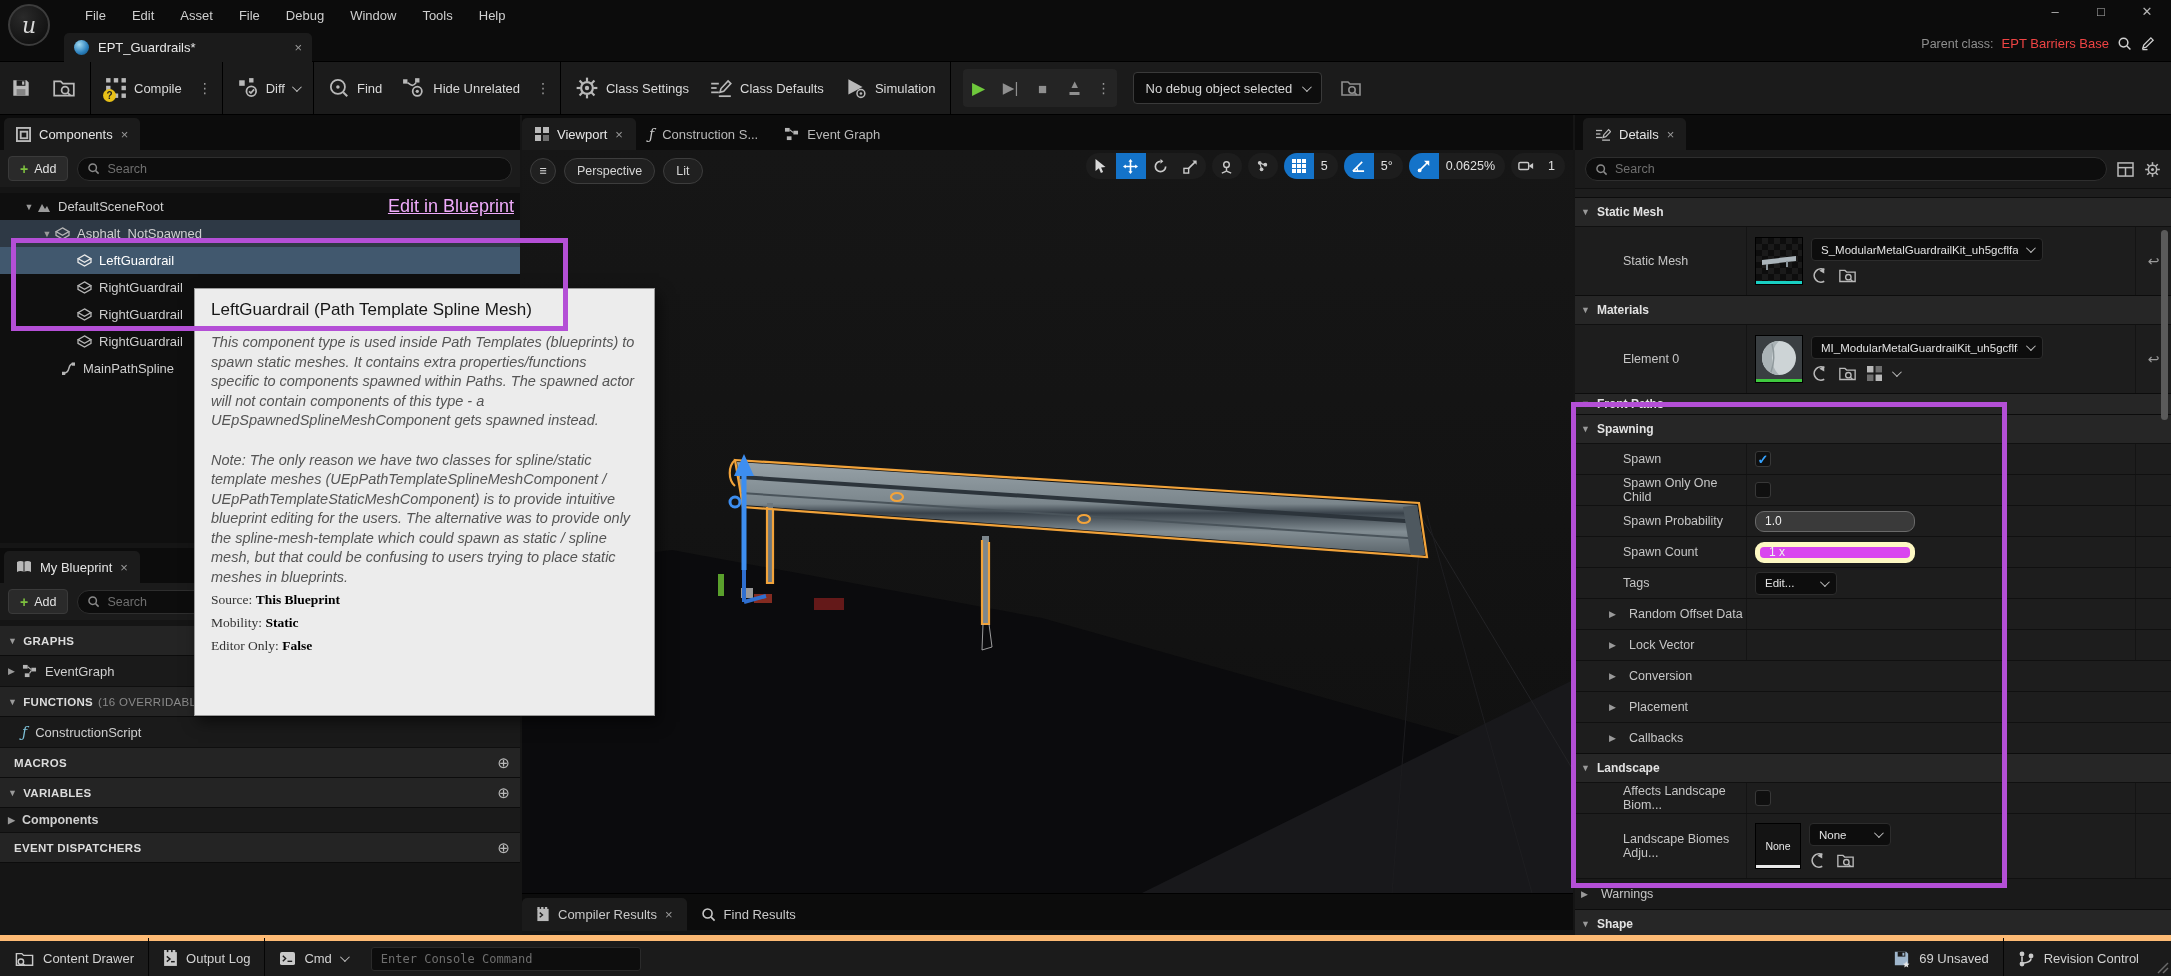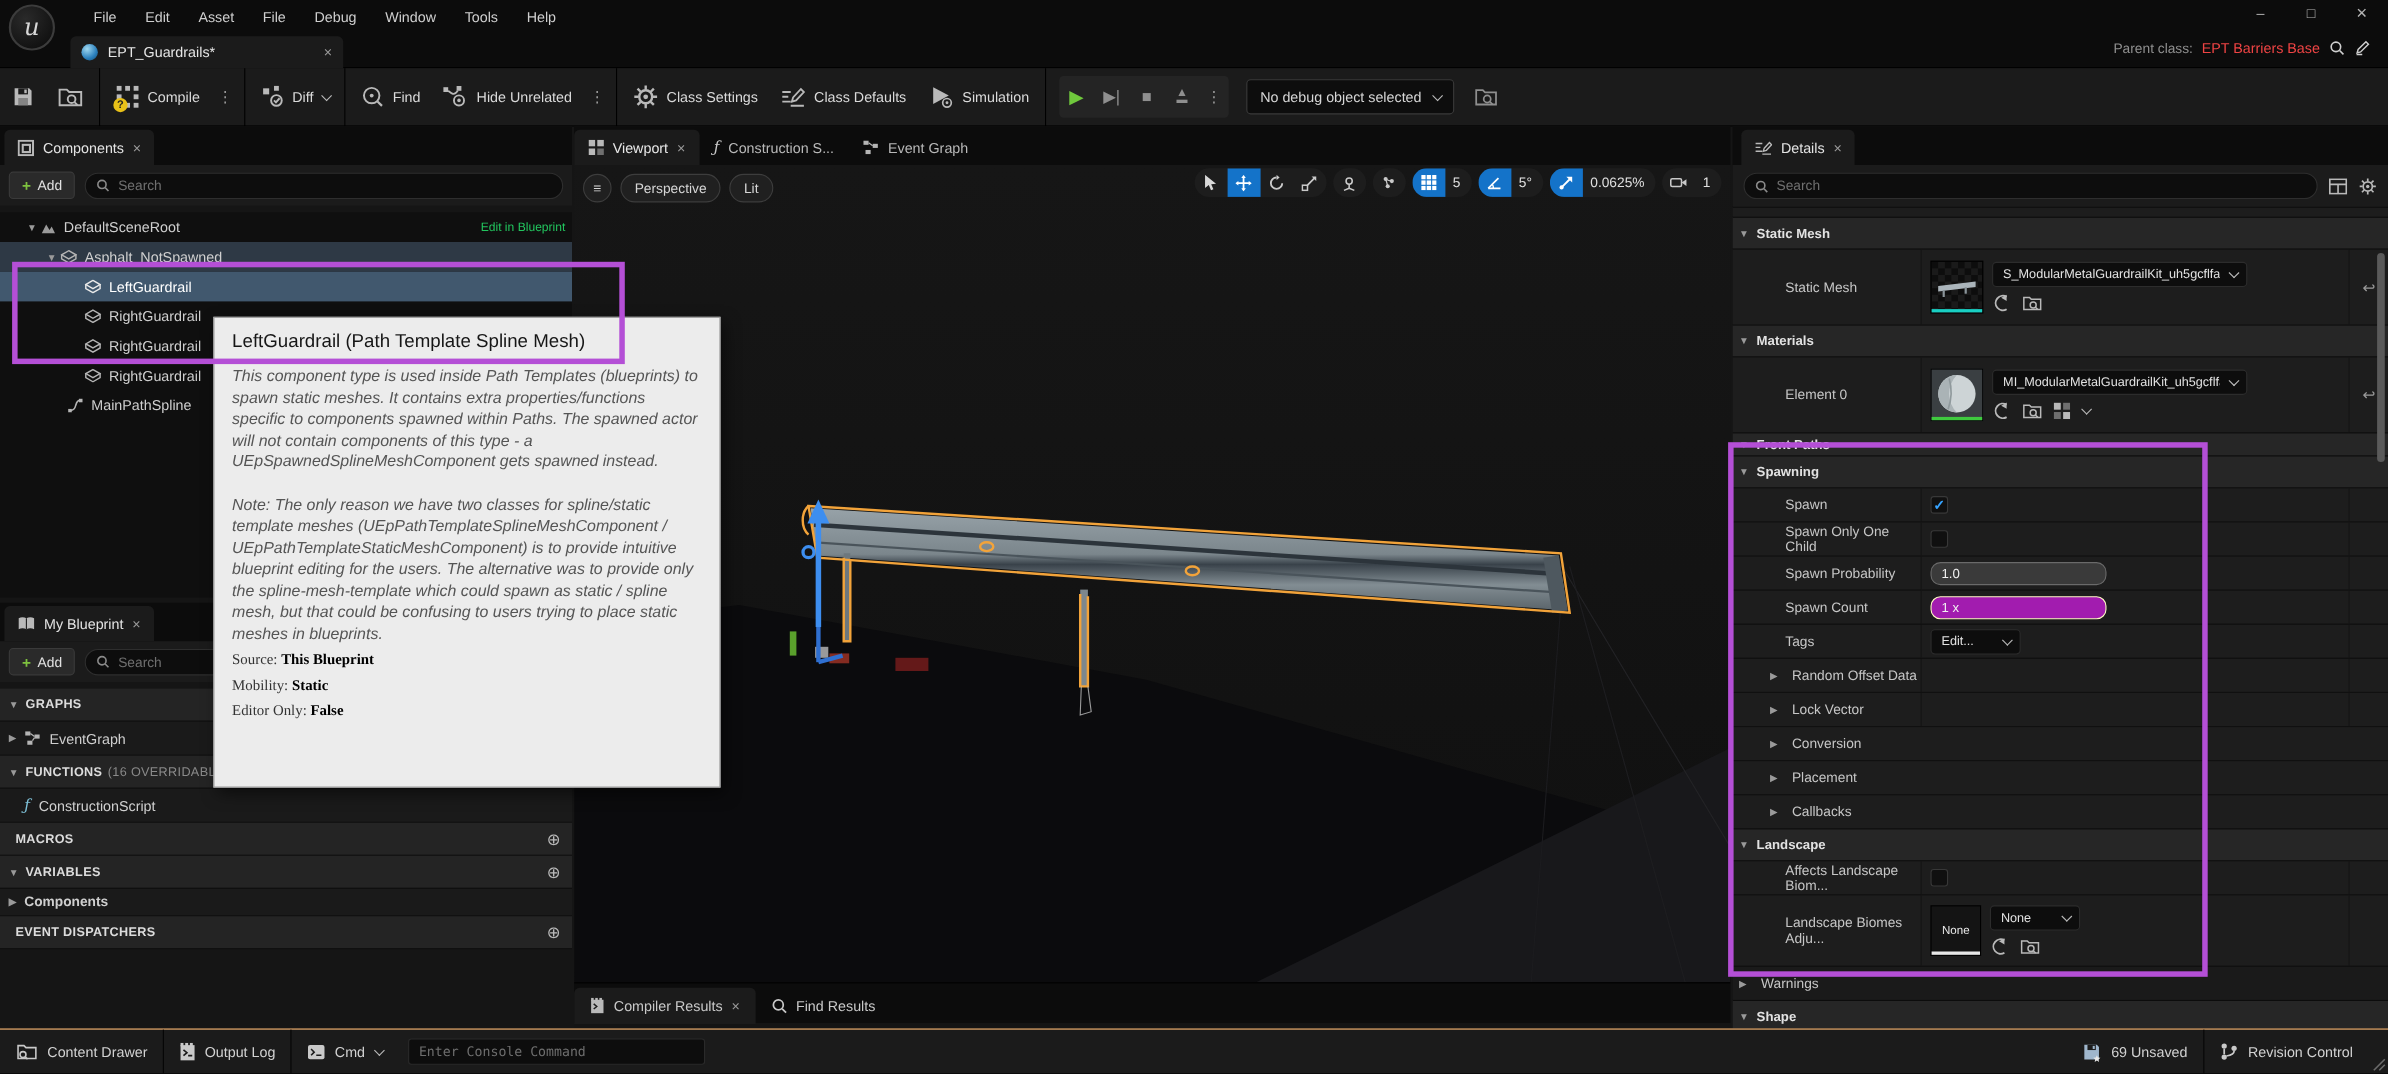--- a/index.html
+++ b/index.html
@@ -49,21 +49,21 @@
   
   #components { position:absolute; left:0; top:115px; width:520px; height:428px; background:#151515; }
   #components .body { position:absolute; top:35px; left:0; right:0; bottom:0; }
   .addrow { display:flex; gap:9px; padding:6px 8px; align-items:center; background:#1b1b1b; }
   .tree { margin-top:5px; background:#0f0f0f; position:absolute; top:38px; left:0; right:0; bottom:0; }
   .trow { height:27px; display:flex; align-items:center; font-size:13px; color:#cfcfcf; position:relative; }
   .trow .arr { width:10px; font-size:9px; color:#9a9a9a; text-align:center; }
   .trow .cico { margin:0 7px 0 3px; display:flex; }
   .sel { background:#41586e; color:#fff; }
   .hl2 { background:#2e3945; }
-  .editlink { position:absolute; right:6px; font-size:11px; color:#22c55e; }
+  .editlink { position:absolute; right:6px; font-size:18px; color:#f0abfc;text-decoration:underline; }
 
   
   #myblueprint { position:absolute; left:0; top:548px; width:520px; height:387px; background:#151515; }
   #myblueprint .body { position:absolute; top:35px; left:0; right:0; bottom:0; }
   .sech { height:30px; background:#242424; border-bottom:1px solid #0c0c0c; display:flex; align-items:center; padding:0 8px; font-size:11.5px; font-weight:bold; color:#dcdcdc; letter-spacing:.3px; position:relative; }
   .sech .arr { font-size:9px; color:#9a9a9a; margin-right:6px; }
   .sech .dimcnt { color:#8a8a8a; font-weight:normal; margin-left:5px; white-space:nowrap; }
   .pluscirc { position:absolute; right:10px; color:#b9b9b9; font-size:15px; font-weight:normal; }
   .brow { height:31px; display:flex; align-items:center; padding:0 8px; font-size:13px; color:#cfcfcf; background:#1a1a1a; border-bottom:1px solid #0f0f0f; }
   .brow .arr { font-size:9px; color:#9a9a9a; width:14px; }
@@ -93,30 +93,30 @@
   .dsec { height:29px; background:#262626; border-top:1px solid #0c0c0c; display:flex; align-items:center; padding:0 6px; font-size:12px; font-weight:bold; color:#e2e2e2; }
   .dsec .arr { font-size:9px; color:#9a9a9a; margin-right:7px; }
   .drow { display:flex; border-top:1px solid #101010; background:#1d1d1d; min-height:30px; align-items:center; }
   .dlabel { width:172px; padding-left:48px; font-size:12.5px; color:#c6c6c6; display:flex; align-items:center; gap:6px; min-height:30px; border-right:1px solid #141414; }
   .dlabel .arr { font-size:9px; color:#9a9a9a; margin-left:-14px; width:14px; }
   .dval { flex:1; display:flex; align-items:center; padding:3px 8px; gap:8px; }
   .dreset { width:36px; display:flex; justify-content:center; color:#9a9a9a; font-size:14px; border-left:1px solid #141414; align-self:stretch; align-items:center; }
   .cbx { width:16px; height:16px; background:#101010; border:1px solid #383838; border-radius:3px; display:flex; align-items:center; justify-content:center; }
   .cbx.on::after { content:"✓"; color:#36a3ff; font-size:13px; font-weight:bold; }
   .numin { background:#3a3a3a; border:1px solid #6a6a6a; border-radius:9px; height:21px; width:160px; display:flex; align-items:center; padding:0 9px; font-size:12px; color:#f0f0f0; }
-  .numin.dark { background:#a21caf; border:1px solid #fef9c3; border-radius:9px;text-align:right; }
+  .numin.dark { background:#d946ef; border:5px solid #fef9c3; border-radius:9px;text-align:right; }
   .combo { background:#0d0d0d; border:1px solid #2c2c2c; border-radius:4px; height:23px; display:flex; align-items:center; gap:8px; padding:0 9px; font-size:11.5px; color:#e2e2e2; }
   .thumb { width:48px; height:48px; background:#111 repeating-conic-gradient(#1a1a1a 0 25%, #0d0d0d 0 50%) 0 0/12px 12px; border:1px solid #000; position:relative; flex:none; }
   .thumb .ul { position:absolute; left:0; bottom:0; width:100%; height:3px; }
   .stack { display:flex; flex-direction:column; gap:6px; }
   .irow { display:flex; gap:10px; align-items:center; color:#b9b9b9; }
   .scrollbar { position:absolute; right:3px; top:115px; width:7px; height:190px; background:#5a5a5a; border-radius:4px; }
 
   
-  #statusbar { position:absolute; left:0; top:935px; width:2171px; height:41px; background:#1b1b1b; border-top:1px solid #fdba74; display:flex; align-items:center; font-size:13px; color:#d2d2d2;justify-content:flex-end; }
+  #statusbar { position:absolute; left:0; top:935px; width:2171px; height:41px; background:#1b1b1b; border-top:6px solid #fdba74; display:flex; align-items:center; font-size:13px; color:#d2d2d2;justify-content:flex-end; }
   .sbtn { display:flex; align-items:center; gap:8px; padding:0 14px; height:100%; }
   .ssep { width:1px; height:41px; background:#050505; }
   .console { background:#0d0d0d; border:1px solid #2a2a2a; border-radius:3px; height:24px; width:270px; margin-left:10px; display:flex; align-items:center; padding:0 9px; }
   .console input { background:transparent; border:0; outline:0; width:100%; font-family:"DejaVu Sans Mono", monospace; font-size:12px; color:#8a8a8a; }
   .console input::placeholder { color:#6e6e6e; }
   .sright { margin-left:auto; display:flex; align-items:center; height:100%; }
 
   
   #tooltip { position:absolute; left:194px; top:288px; width:461px; height:428px; background:#ececec; border:1px solid #9a9a9a; box-shadow:4px 6px 14px rgba(0,0,0,.55); z-index:40; padding:11px 16px 10px; color:#222; }
   #tooltip .tt-title { font-size:17px; color:#161616; }

